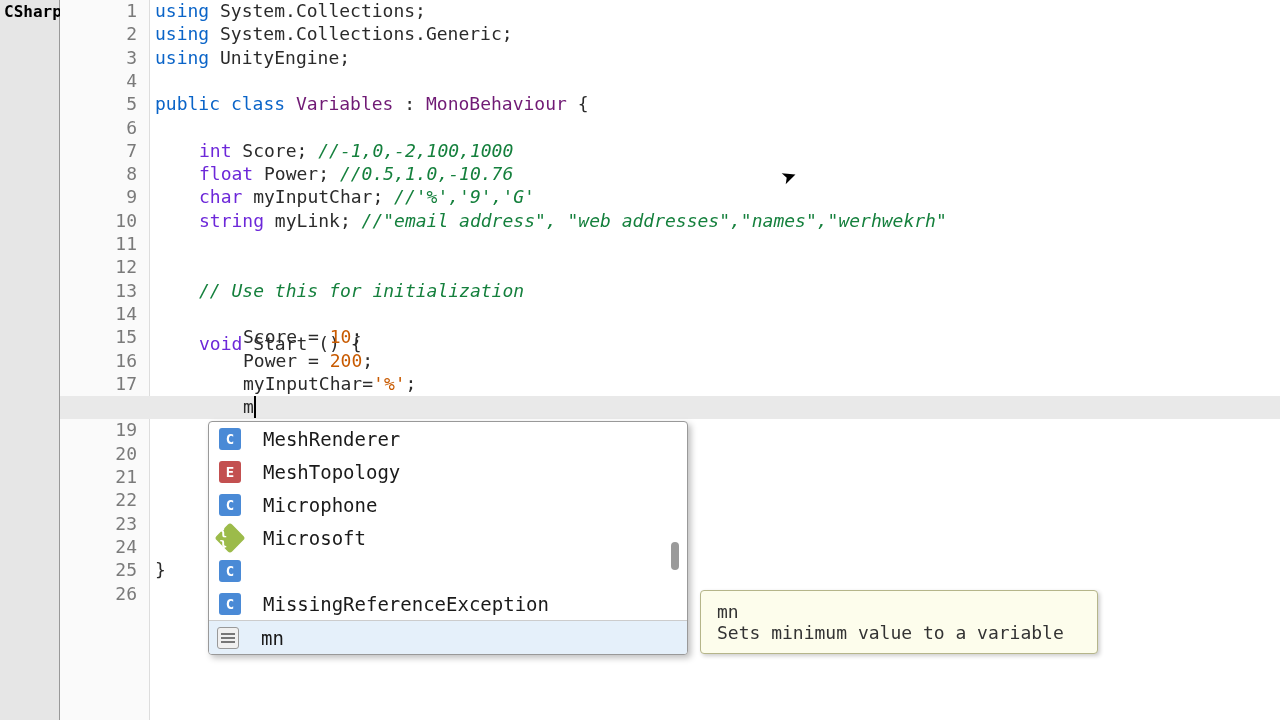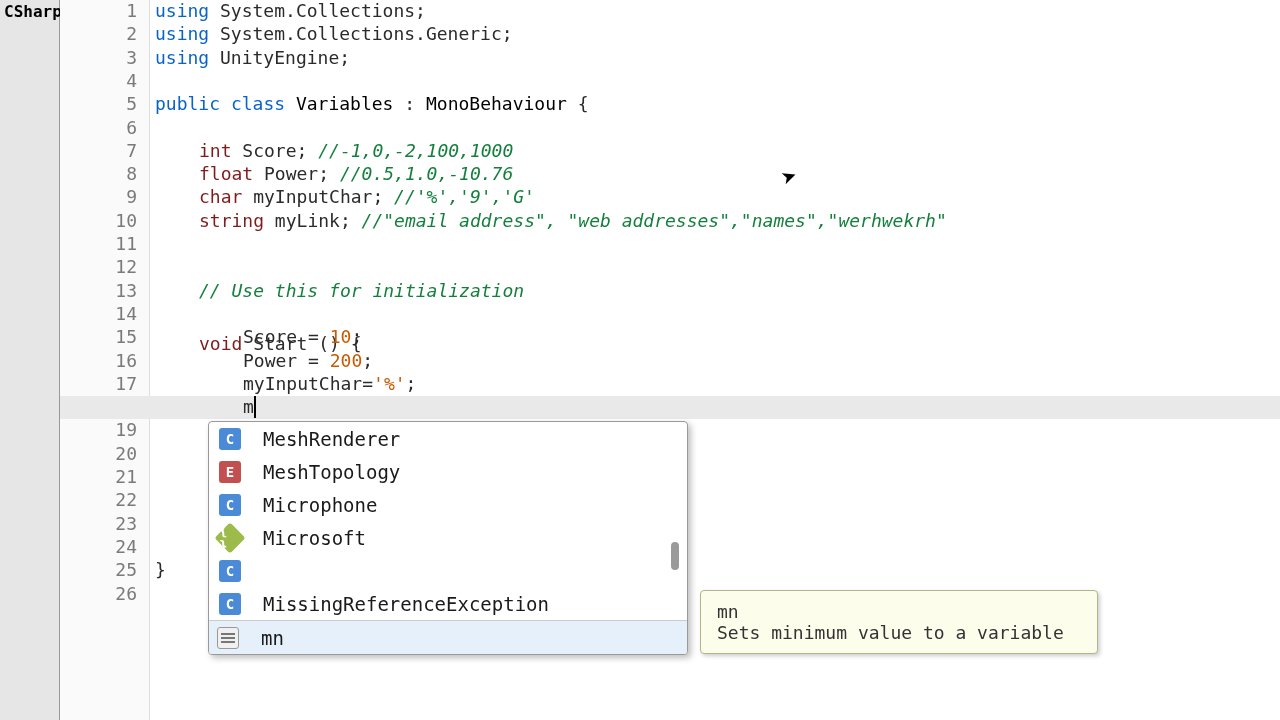--- a/index.html
+++ b/index.html
@@ -47,22 +47,22 @@
     position: absolute;
     left: 95px; right: 0; top: 0; bottom: 0;
   }
   .code-line {
     position: absolute;
     white-space: pre;
     font-size: 18px;
     color: #2b2b2b;
   }
   .kw   { color: #0a64c8; }
-  .type { color: #7f1d1d; }
-  .cls  { color: #000000; }
+  .type { color: #6d28d9; }
+  .cls  { color: #701a75; }
   .comment { color: #15803d; font-style: italic; }
   .num  { color: #c85a00; }
   .str  { color: #c85a00; }
   .punct { color: #2b2b2b; }
 
   .current-line-hl {
     position: absolute;
     left: 0; right: 0;
     height: 23px;
     background: #e9e9e9;

